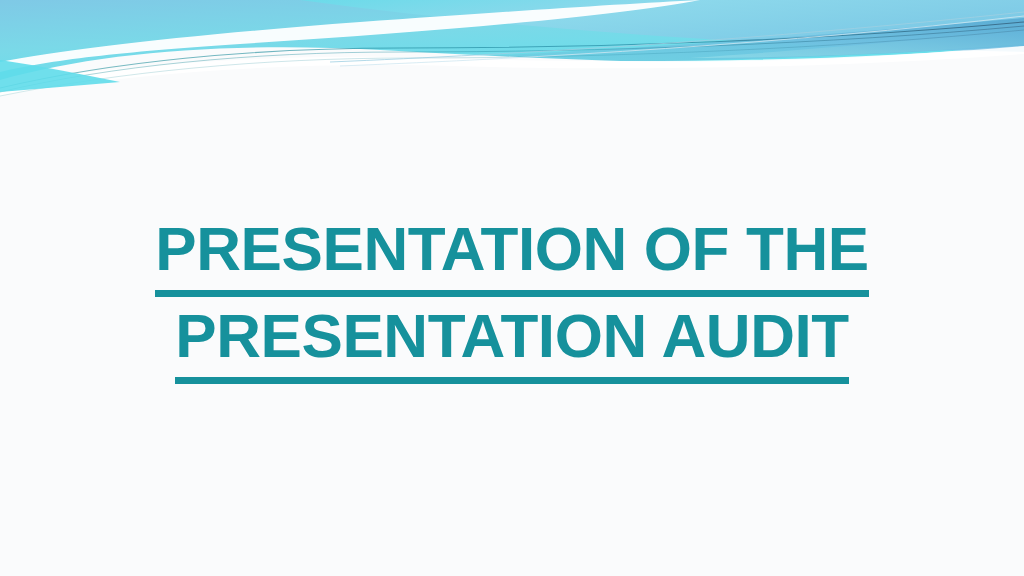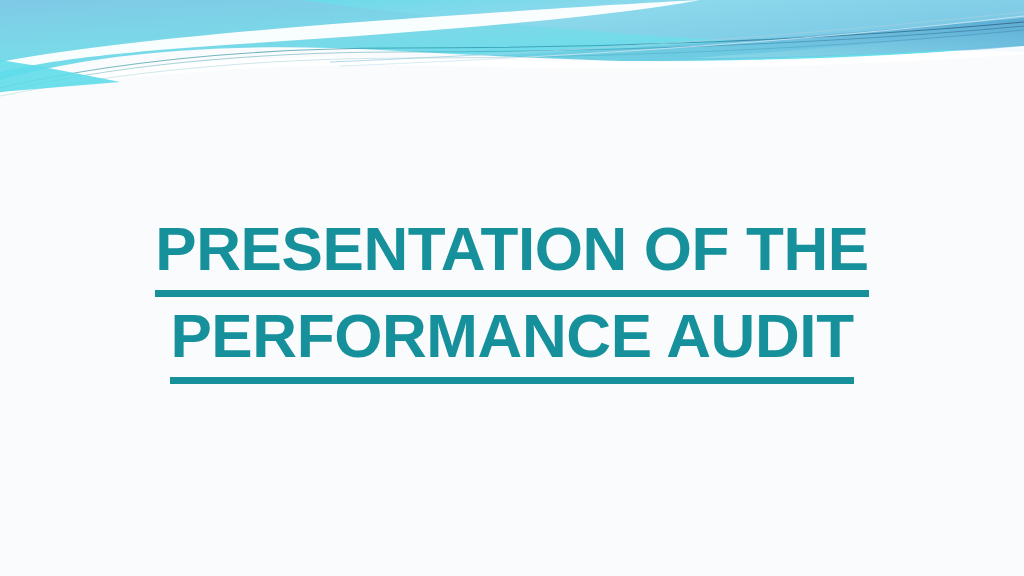--- a/index.html
+++ b/index.html
@@ -115,16 +115,16 @@
 
       <path d="M330,62 C520,54 760,40 1024,12" fill="none" stroke="#9fd0e2" stroke-width="1" opacity="0.8"></path>
       <path d="M340,66 C540,58 780,44 1024,16" fill="none" stroke="#cfe7f1" stroke-width="1" opacity="0.8"></path>
 
       <path d="M0,60 C40,66 80,74 120,82 L0,92 Z" fill="#5fdcea" opacity="0.9"></path>
     </svg>
   </div>
 
   <div class="title-block">
     <span class="title-line"><span class="u">PRESENTATION OF THE</span></span>
-    <span class="title-line"><span class="u">PERFORMANCE AUDIT</span></span>
+    <span class="title-line"><span class="u">PRESENTATION AUDIT</span></span>
   </div>
 
 </div>
 
 </body></html>

